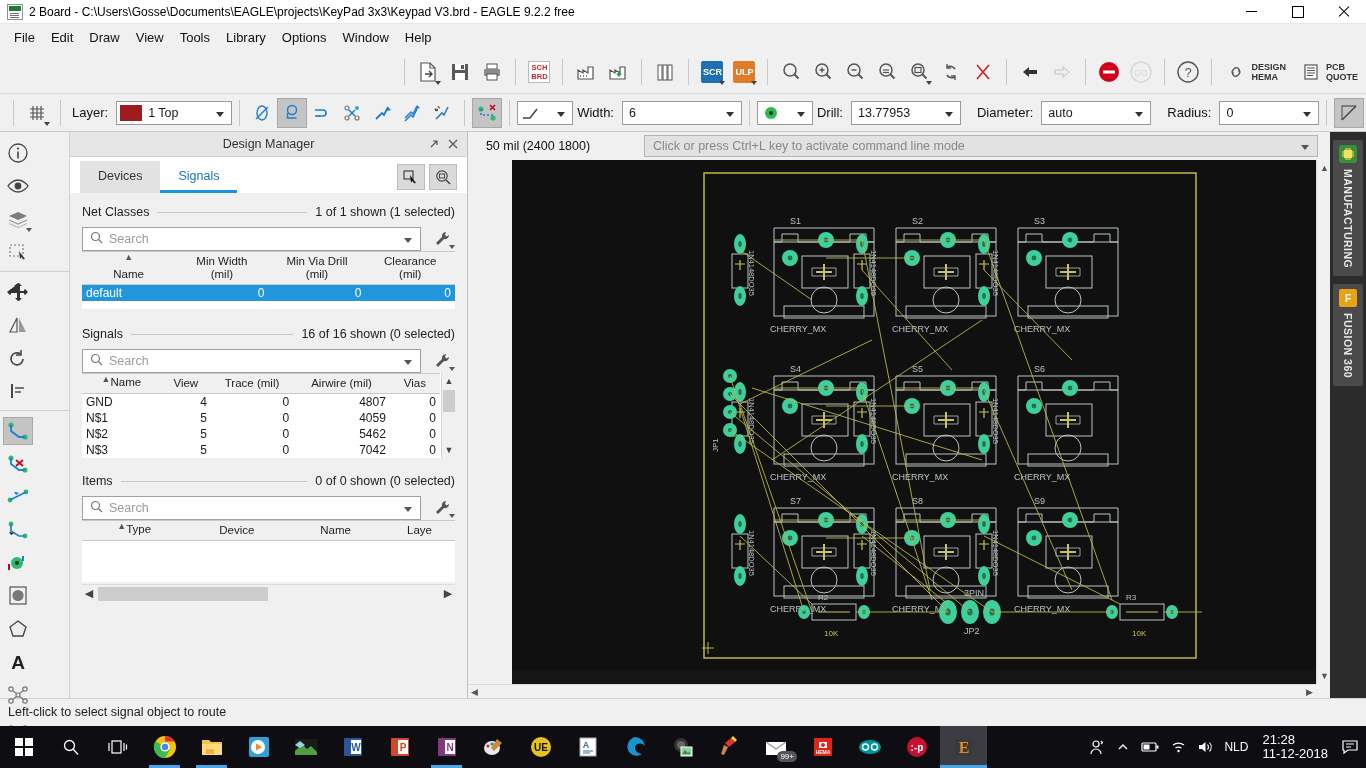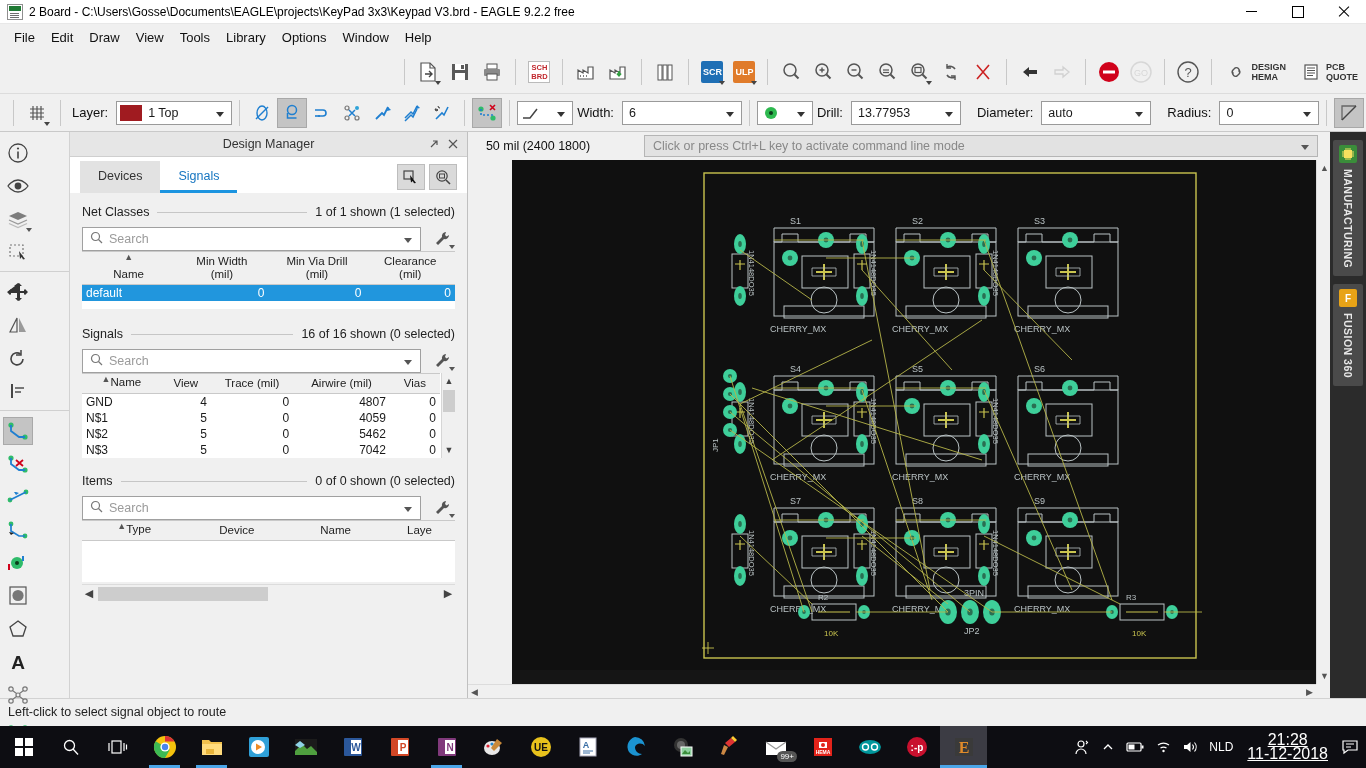--- a/index.html
+++ b/index.html
@@ -256,21 +256,21 @@
   }
   .tsk.running::after {
     content:""; position:absolute; bottom:0; left:8px; right:8px; height:3px; background:#4aa5e8;
   }
   .tsk.active { background: #3c3c44; }
   .tsk.active::after {
     content:""; position:absolute; bottom:0; left:0; right:0; height:3px; background:#4aa5e8;
   }
   .tray { margin-left: auto; display: flex; align-items: center; color:#fff; gap: 10px; padding-right: 6px; }
   .tray .titem { font-size: 12px; color: #fff; display:flex; align-items:center; }
-  #clock { text-align: center; line-height: 14px; font-size: 16px; color: #fff; padding: 0 4px; text-decoration: underline; }
+  #clock { text-align: left; line-height: 14px; font-size: 13px; color: #fff; padding: 0 4px; }
 </style>
 </head>
 <body>
 
 <div id="titlebar">
   <div class="app-icon"></div>
   <span id="title-text">2 Board - C:\Users\Gosse\Documents\EAGLE\projects\KeyPad 3x3\Keypad V3.brd - EAGLE 9.2.2 free</span>
   <div id="win-buttons">
     <div>
         <span class="wglyph min"></span>

